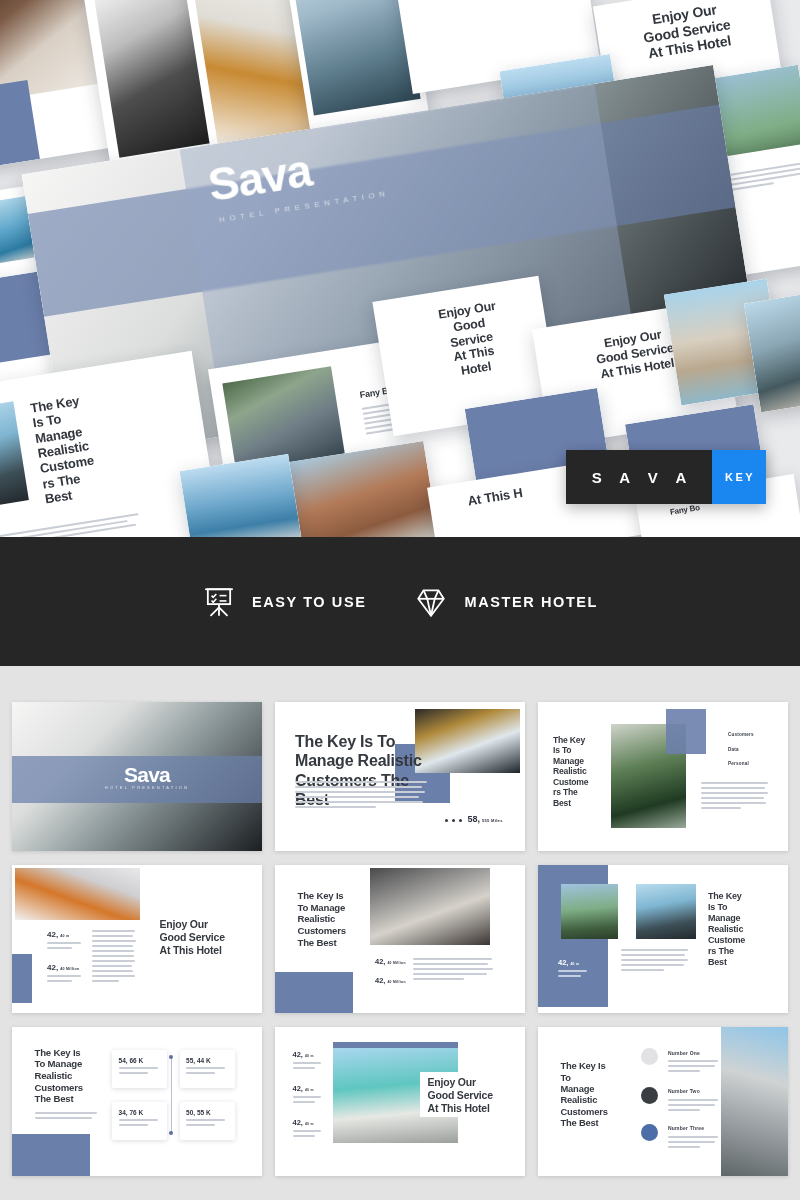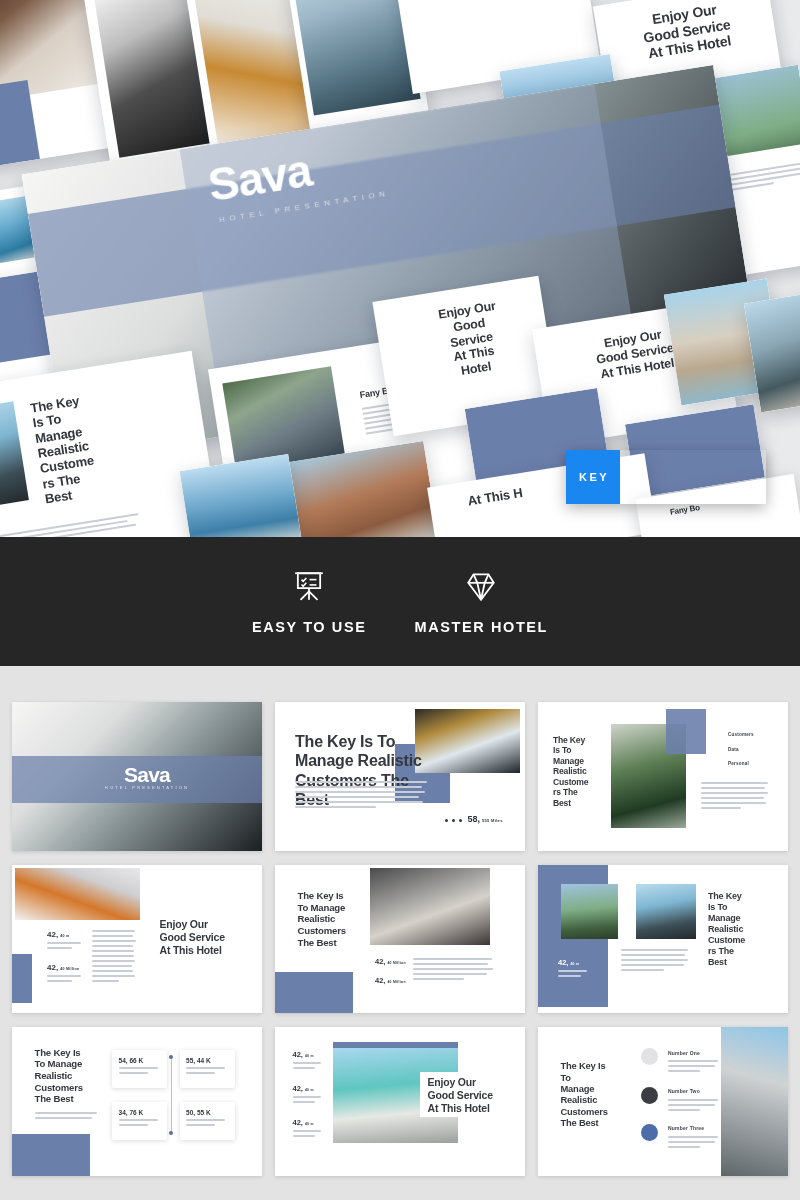--- a/index.html
+++ b/index.html
@@ -122,21 +122,21 @@
     position: absolute;
     left: 0; top: 537px;
     width: 800px; height: 129px;
     background: #262626;
     display: flex;
     align-items: center;
     justify-content: center;
     gap: 48px;
   }
   .feature {
-    display: flex; align-items: center; gap: 16px; flex-direction: column;
+    display: flex; align-items: center; gap: 16px;
   }
   .feature-icon { width: 34px; height: 34px; flex: none; }
   .feature-label {
     color: #ffffff;
     font-size: 14.5px;
     font-weight: bold;
     letter-spacing: 1.6px;
     white-space: nowrap;
   }
 
@@ -333,20 +333,23 @@
   </div>
 
   <div class="mock" style="left:432px;top:470px;width:220px;height:80px;transform:rotate(-9deg);">
     <div class="headline" style="left:38px;top:12px;font-size:13px;">At This H</div>
   </div>
   <div class="mock" style="left:640px;top:486px;width:160px;height:70px;transform:rotate(-9deg);">
     <div class="headline" style="left:32px;top:14px;font-size:8px;">Fany Bo</div>
   </div>
 
   <div id="sava-badge">
+    <div id="sava-badge-dark">
+      <span id="sava-badge-text">S A V A</span>
+    </div>
     <div id="sava-badge-key">
       <span id="sava-badge-key-text">KEY</span>
     </div>
   </div>
 
 </div>
 
 <div id="feature-bar">
 
   <div class="feature">

